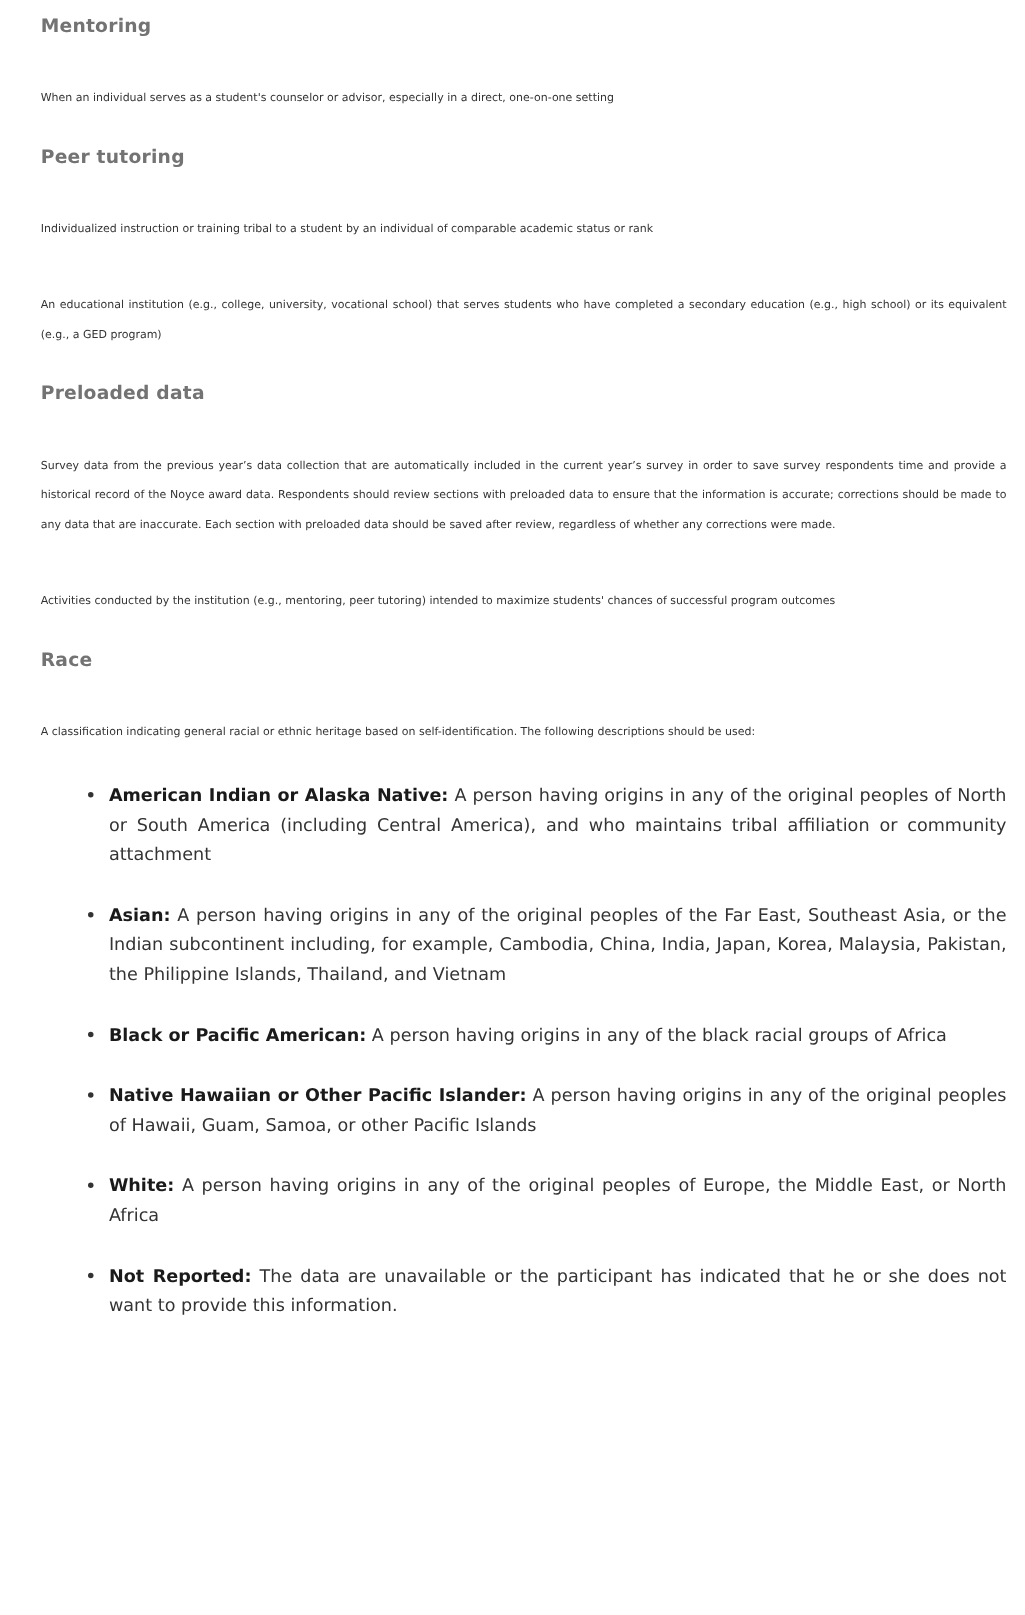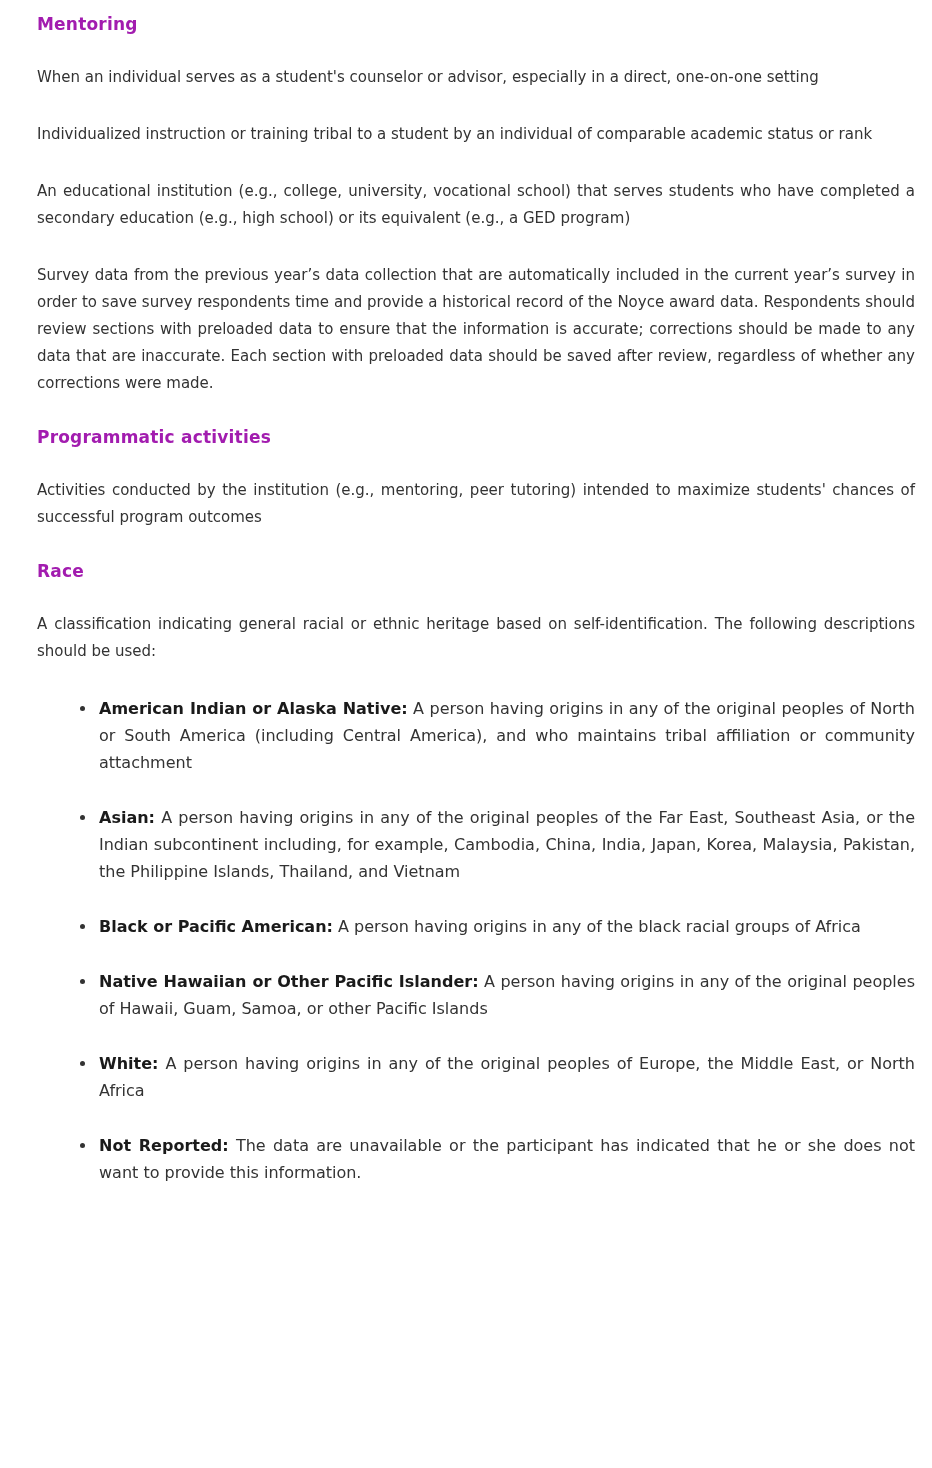--- a/index.html
+++ b/index.html
@@ -15,31 +15,31 @@
   .page {
     box-sizing: border-box;
     width: 932px;
     min-height: 1468px;
     padding: 10px 17px 30px 37px;
     background: #ffffff;
   }
   h2.section-heading {
     font-size: 17px;
     font-weight: bold;
-    color: #a21caf;
+    color: #737373;
     margin: 30px 0 28px 0;
     letter-spacing: 0.2px;
   }
   .section:first-child h2.section-heading {
     margin-top: 4px;
   }
   p.section-body {
-    font-size: 15px;
+    font-size: 10px;
     line-height: 27px;
-    margin: 30px 0 30px 0;
+    margin: 42px 0 30px 0;
     text-align: justify;
   }
   ul.def-list {
     margin: 30px 0 0 0;
     padding-left: 60px;
   }
   ul.def-list li {
     font-size: 16px;
     line-height: 27px;
     margin-bottom: 28px;
@@ -58,36 +58,37 @@
 <body>
 
 <div class="page">
 
   <div class="section">
     <h2 class="section-heading">Mentoring</h2>
     <p class="section-body">When an individual serves as a student's counselor or advisor, especially in a direct, one-on-one setting</p>
   </div>
 
   <div class="section">
+    <h2 class="section-heading">Peer tutoring</h2>
     <p class="section-body">Individualized instruction or training tribal to a student by an individual of comparable academic status or rank</p>
   </div>
 
   <div class="section">
   </div>
 
   <div class="section">
     <p class="section-body">An educational institution (e.g., college, university, vocational school) that serves students who have completed a secondary education (e.g., high school) or its equivalent (e.g., a GED program)</p>
   </div>
 
   <div class="section">
+    <h2 class="section-heading">Preloaded data</h2>
     <p class="section-body">Survey data from the previous year’s data collection that are automatically included in the current year’s survey in order to save survey respondents time and provide a historical record of the Noyce award data. Respondents should review sections with preloaded data to ensure that the information is accurate; corrections should be made to any data that are inaccurate. Each section with preloaded data should be saved after review, regardless of whether any corrections were made.</p>
   </div>
 
   <div class="section">
-    <h2 class="section-heading">Programmatic activities</h2>
     <p class="section-body">Activities conducted by the institution (e.g., mentoring, peer tutoring) intended to maximize students' chances of successful program outcomes</p>
   </div>
 
   <div class="section">
     <h2 class="section-heading">Race</h2>
     <p class="section-body">A classification indicating general racial or ethnic heritage based on self-identification. The following descriptions should be used:</p>
 
     <ul class="def-list">
       <li><span class="term">American Indian or Alaska Native:</span> <span>A person having origins in any of the original peoples of North or South America (including Central America), and who maintains tribal affiliation or community attachment</span></li>
       <li><span class="term">Asian:</span> <span>A person having origins in any of the original peoples of the Far East, Southeast Asia, or the Indian subcontinent including, for example, Cambodia, China, India, Japan, Korea, Malaysia, Pakistan, the Philippine Islands, Thailand, and Vietnam</span></li>

